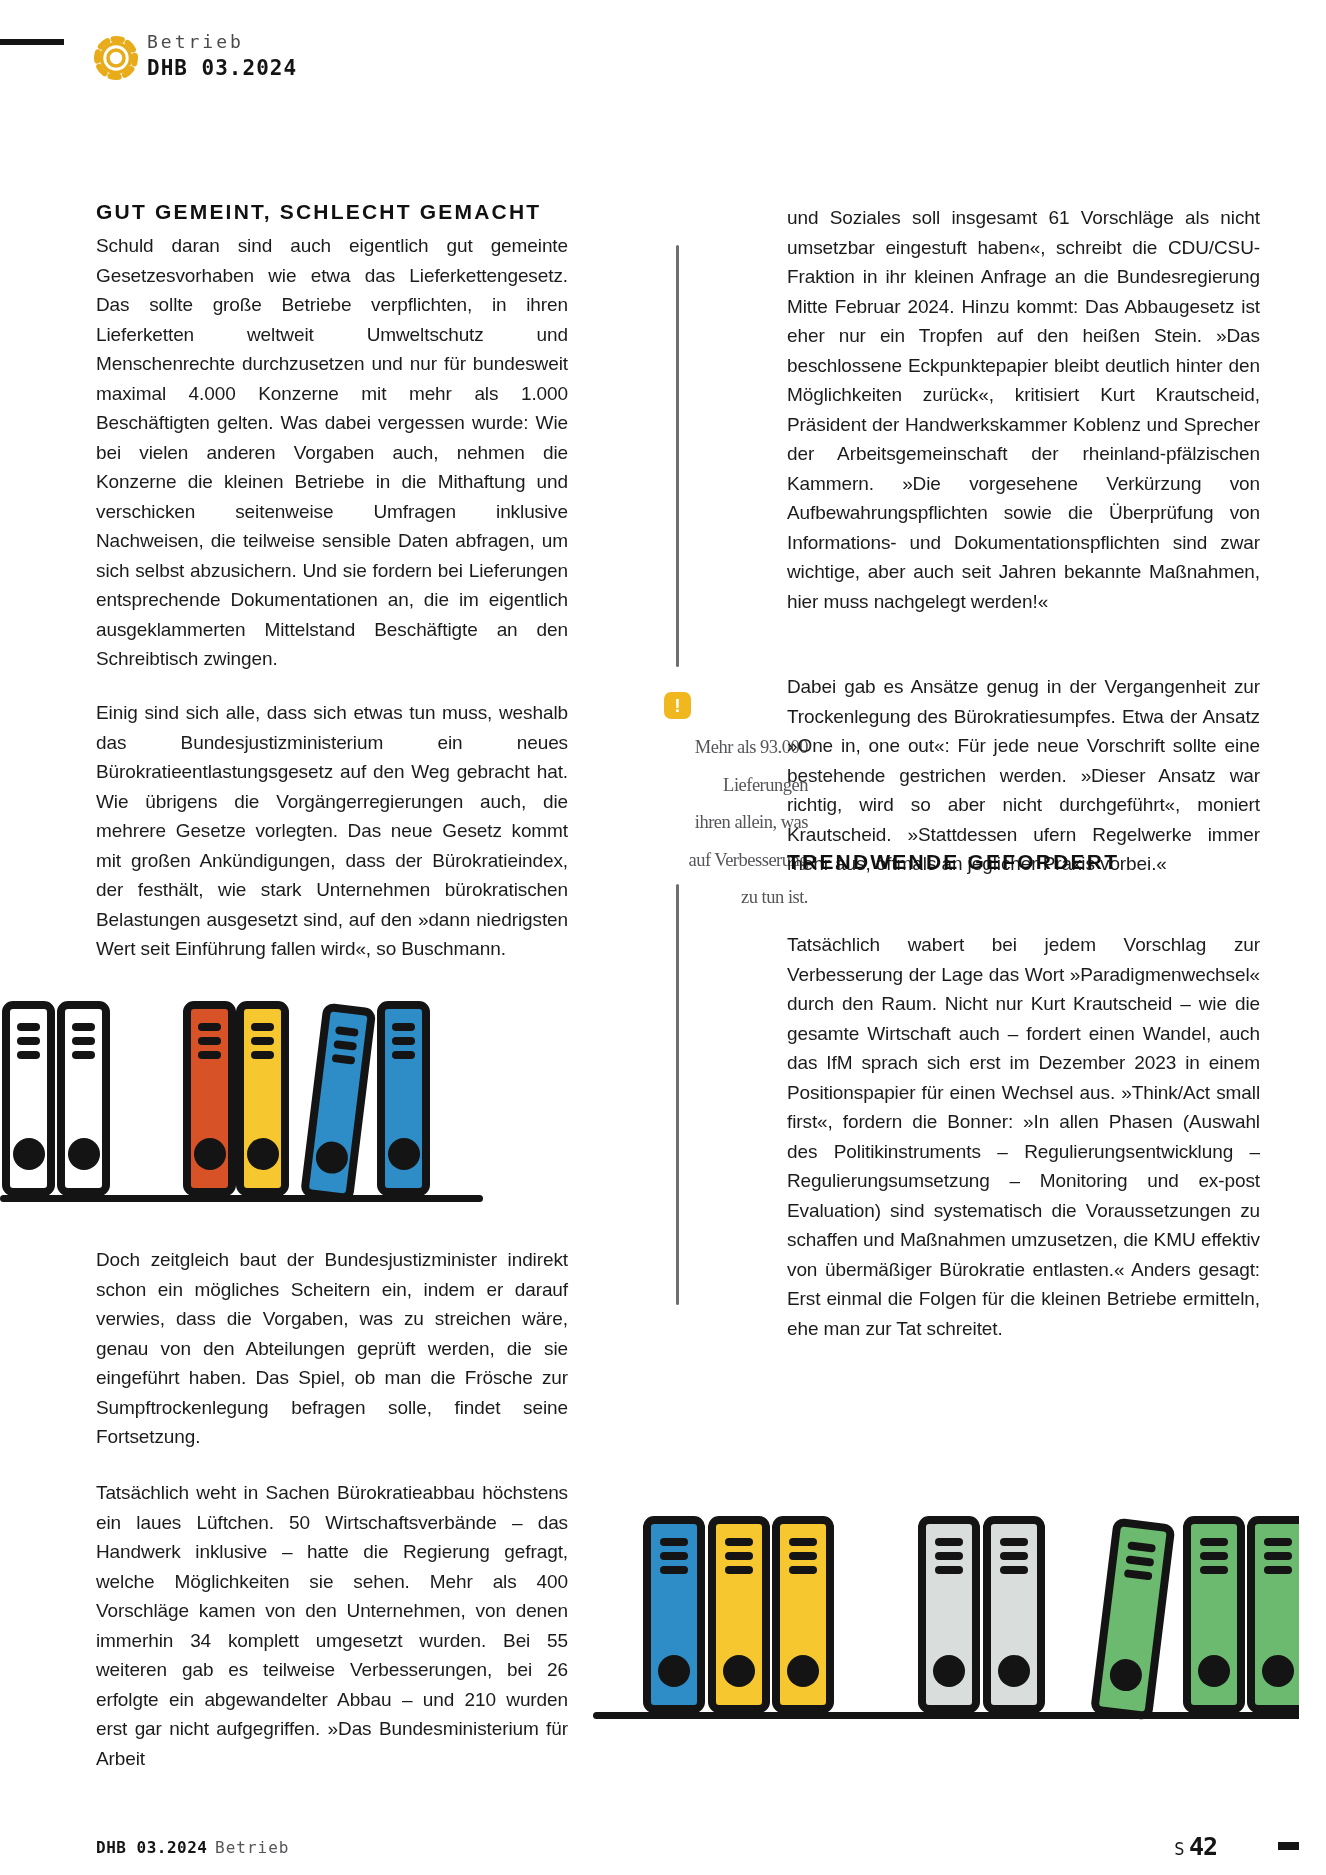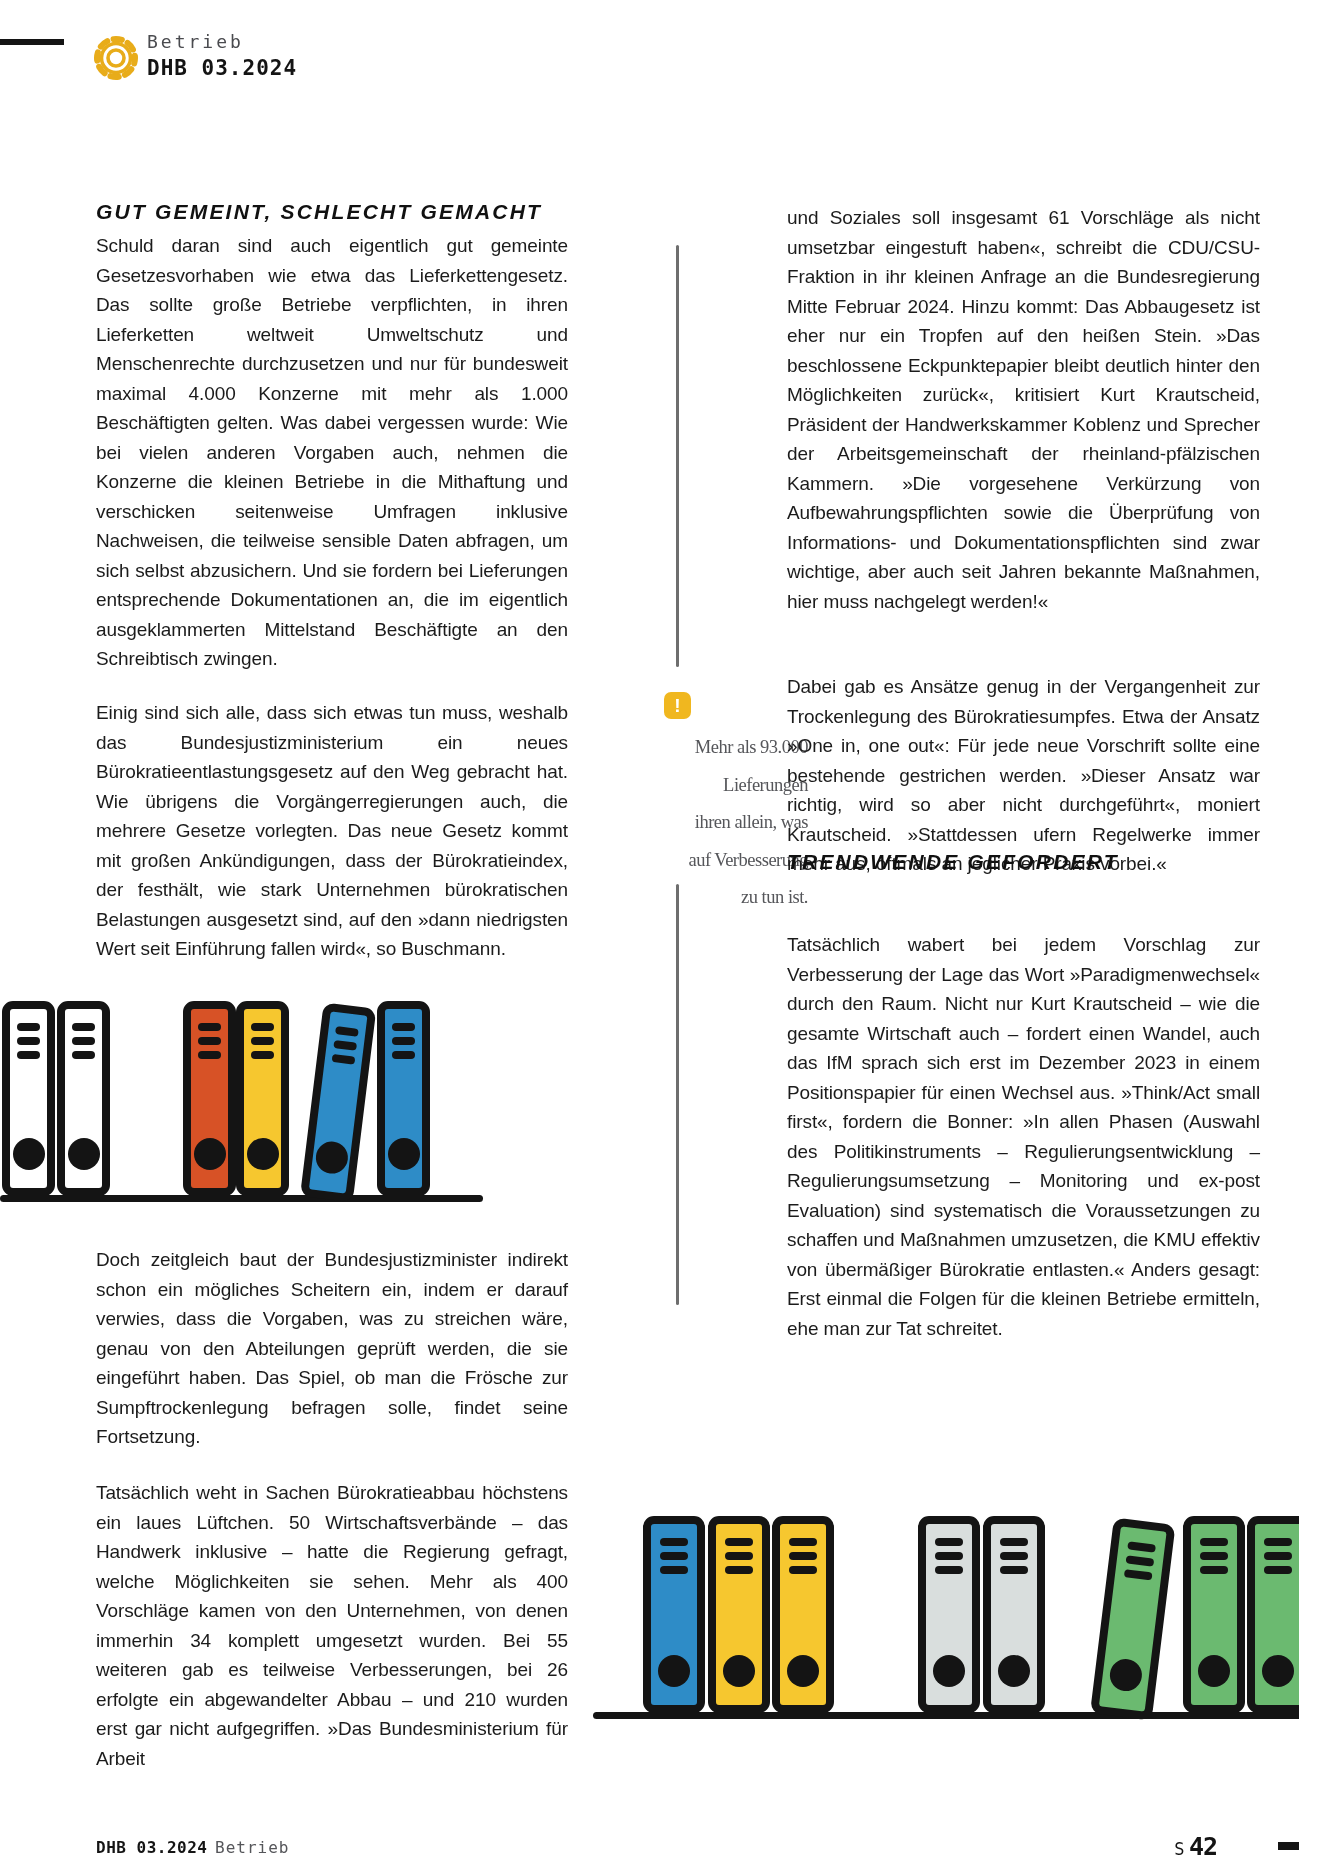--- a/index.html
+++ b/index.html
@@ -7,21 +7,21 @@
         font-family:"Liberation Sans",sans-serif;color:#1b1b1b;}
   .abs{position:absolute;}
   
   #top-rule{left:0;top:39px;width:64px;height:6px;background:#141414;}
   #header-section{left:147px;top:31px;font-family:"DejaVu Sans Mono",monospace;
       font-size:18px;letter-spacing:3px;color:#4a4b4f;}
   #header-issue{left:147px;top:56px;font-family:"DejaVu Sans Mono",monospace;
       font-size:21px;font-weight:bold;letter-spacing:1px;color:#141414;}
   
   .col{width:472px;text-align:justify;font-size:19px;line-height:29.5px;letter-spacing:-0.1px;}
-  .col-heading{font-weight:bold;font-size:21px;letter-spacing:2.2px;color:#111;white-space:nowrap;font-style:italic;}
+  .col-heading{font-weight:bold;font-size:21px;letter-spacing:2.2px;color:#111;white-space:nowrap;}
   
   .vrule{width:3px;background:#6e6e6e;border-radius:2px;}
   #callout-icon{left:664px;top:692px;width:27px;height:27px;background:#f0b71f;border-radius:7px;
       color:#fff;font-weight:bold;font-size:19px;line-height:27px;text-align:center;
       font-family:"Liberation Sans",sans-serif;}
   #callout-text{left:588px;top:729px;width:220px;text-align:right;color:#55565a;
       font-family:Liberation Serif, serif;font-size:18.5px;line-height:37.5px;letter-spacing:-0.5px;}
   
   #gear{left:93px;top:35px;}
   

